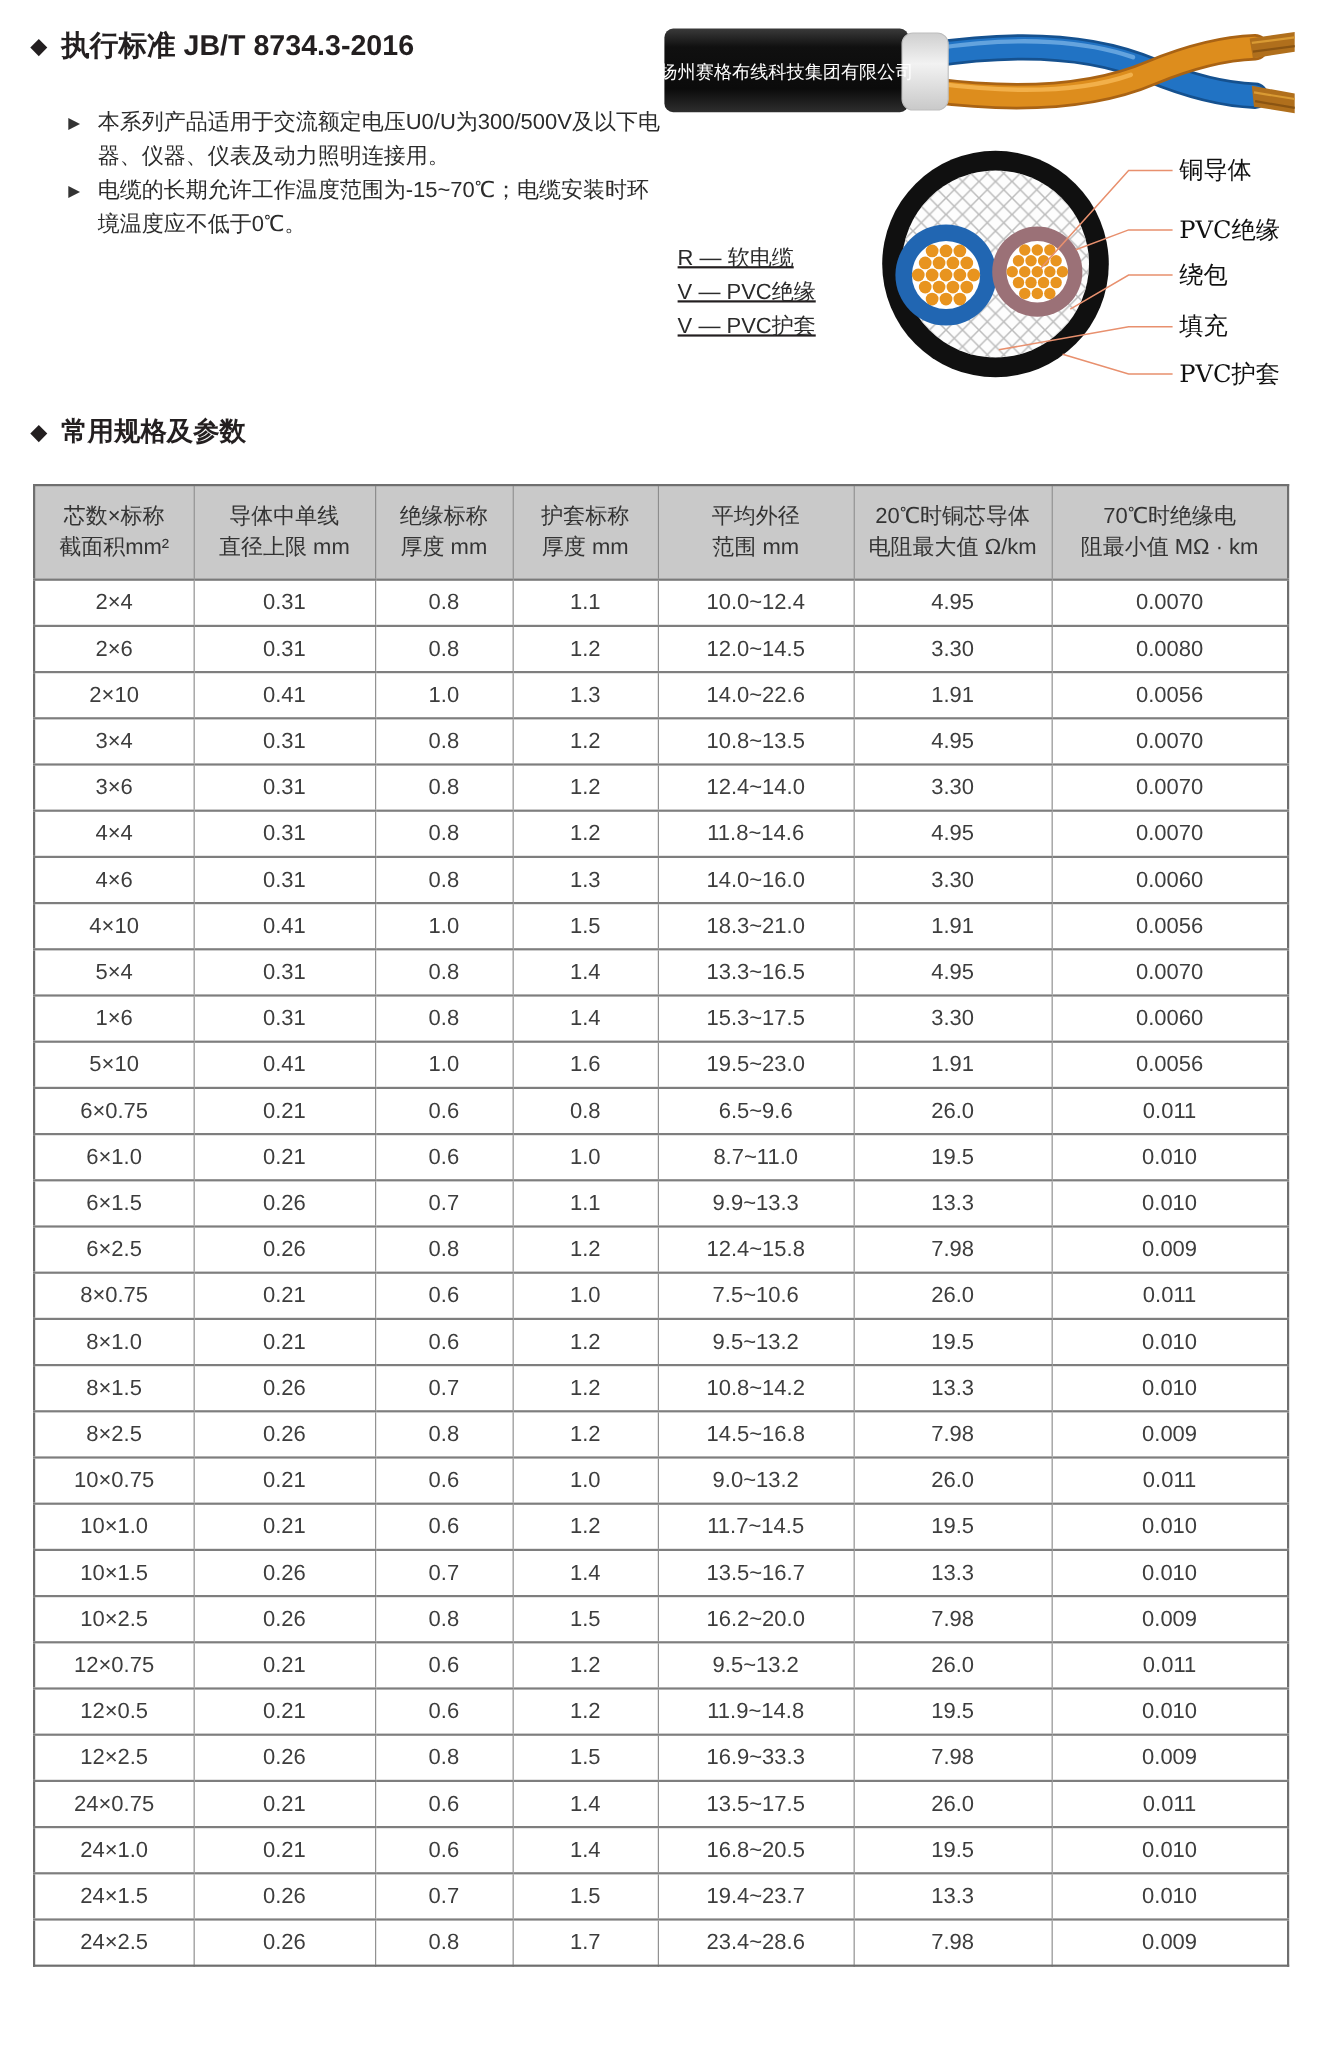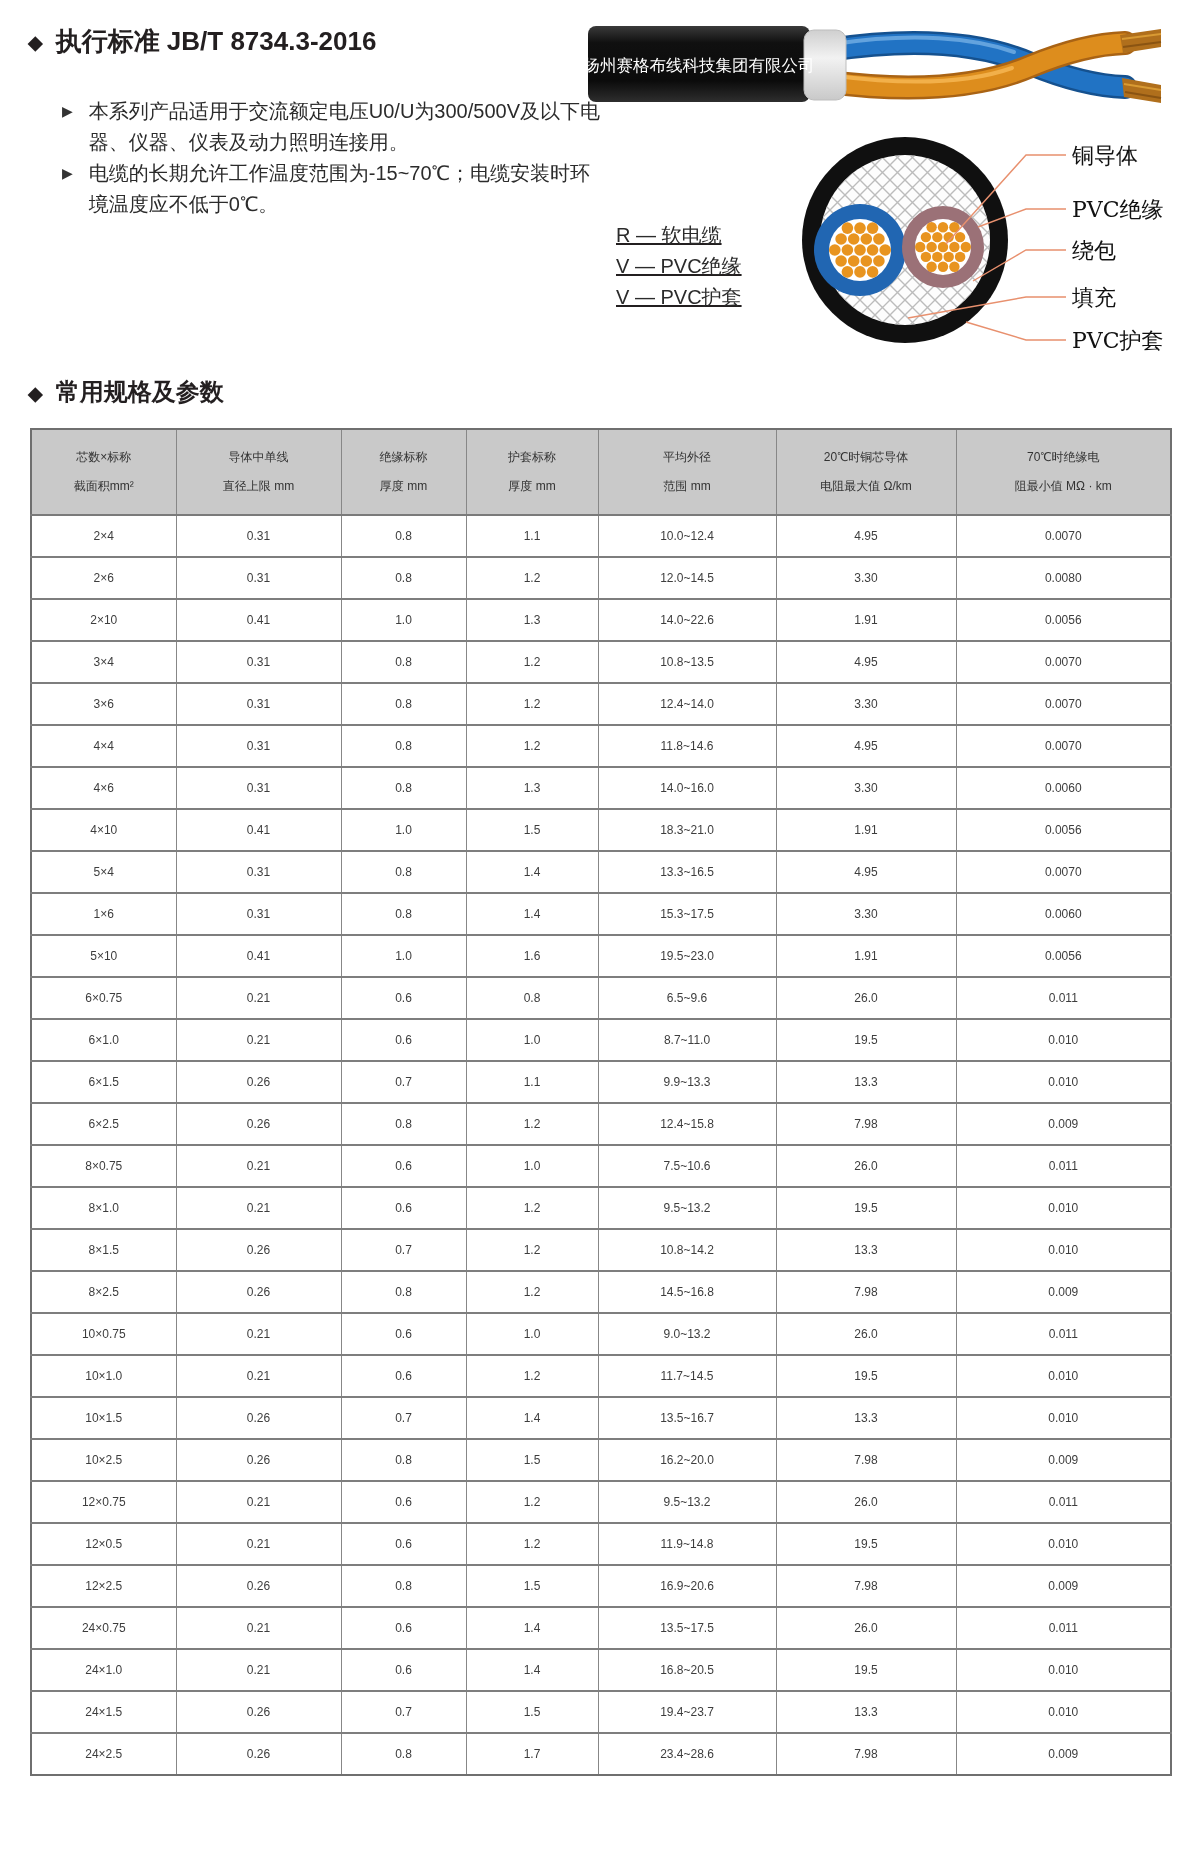--- a/index.html
+++ b/index.html
@@ -11,36 +11,36 @@
   .sec-title .diamond{font-size:19px;line-height:1;transform:translateY(1px);}
   .t1{left:28px;top:24px;font-size:26px;}
   .t2{left:28px;top:376px;font-size:24px;}
 
   
   .bullets{position:absolute;left:62px;top:96px;width:548px;}
   .bullet{display:flex;gap:16px;font-size:20px;line-height:31px;color:#2b2b2b;}
   .bullet .tri{font-size:14px;line-height:31px;color:#333;flex:0 0 auto;}
 
   
-  .photo{position:absolute;left:584px;top:24px;width:578px;height:84px;}
+  .photo{position:absolute;left:600px;top:24px;width:578px;height:84px;}
   .photo svg{display:block;}
 
   
   .legend{position:absolute;left:616px;top:220px;text-decoration:underline;}
   .legend div{font-size:20px;line-height:31px;color:#2b2b2b;}
 
   
   .xsection{position:absolute;left:780px;top:126px;width:420px;height:240px;}
   .xsection svg{position:absolute;left:0;top:0;}
   .xlabel{position:absolute;left:292px;width:126px;height:27px;font-size:22px;line-height:27px;
           color:#111;font-family:"DejaVu Serif","Liberation Serif",serif;white-space:nowrap;}
 
   
-  .spec{position:absolute;left:30px;top:428px;width:1140px;border-collapse:collapse;
-        table-layout:fixed;font-size:12px;color:#3d3d3d;padding-left:48px;}
+  .spec{position:absolute;left:30px;top:440px;width:1140px;border-collapse:collapse;
+        table-layout:fixed;font-size:20px;color:#3d3d3d;padding-left:48px;}
   .spec th,.spec td{border:1px solid #878787;text-align:center;vertical-align:middle;
         padding:0;font-weight:normal;}
   .spec th{background:#c9c9c9;height:84px;line-height:29px;color:#333;
         border-bottom:2px solid #7a7a7a;}
   .spec td{height:40px;background:#fff;border-top-width:2px;border-top-color:#7e7e7e;}
   .spec{border:2px solid #6f6f6f;}
   .spec th div{white-space:nowrap;}
 </style>
 </head>
 <body>
@@ -457,21 +457,21 @@
           <td>1.2</td>
           <td>11.9~14.8</td>
           <td>19.5</td>
           <td>0.010</td>
         </tr>
         <tr>
           <td>12×2.5</td>
           <td>0.26</td>
           <td>0.8</td>
           <td>1.5</td>
-          <td>16.9~20.6</td>
+          <td>16.9~33.3</td>
           <td>7.98</td>
           <td>0.009</td>
         </tr>
         <tr>
           <td>24×0.75</td>
           <td>0.21</td>
           <td>0.6</td>
           <td>1.4</td>
           <td>13.5~17.5</td>
           <td>26.0</td>

